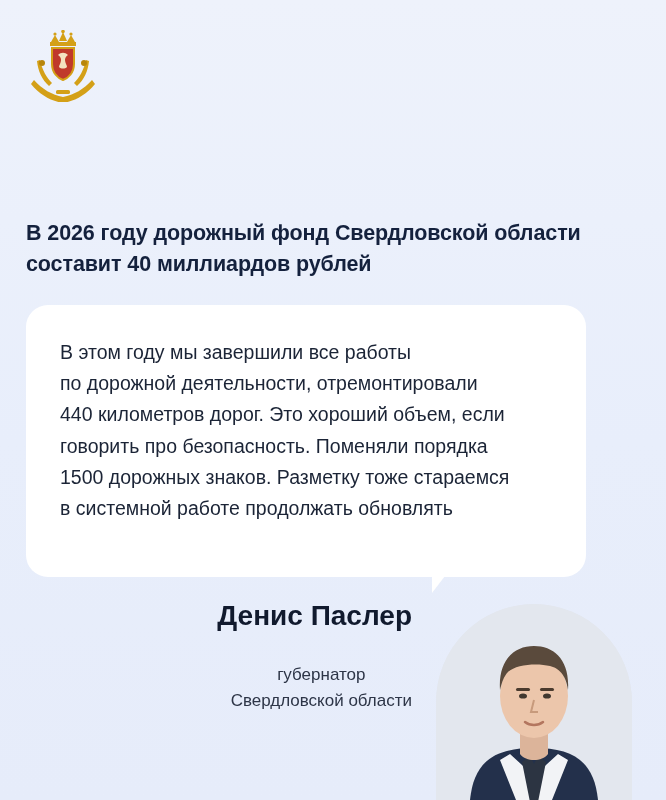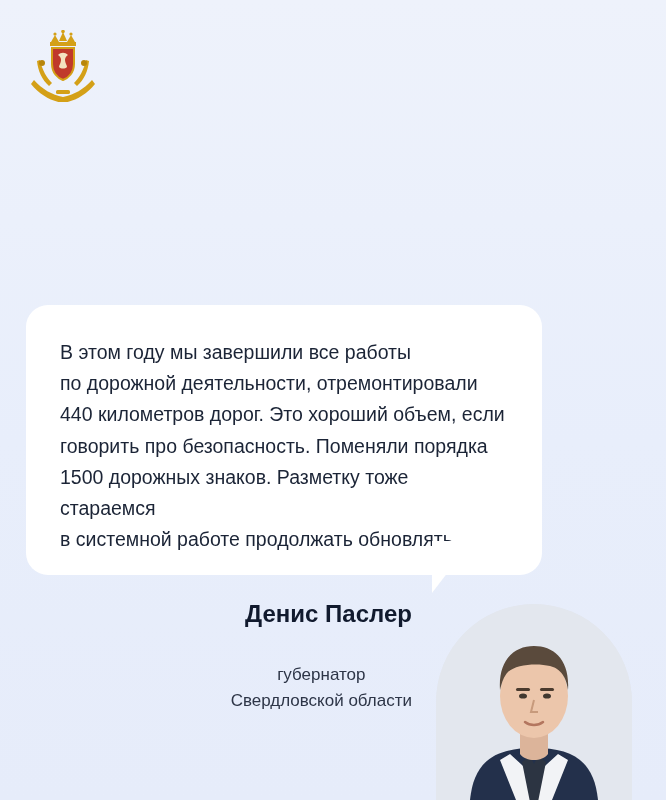--- a/index.html
+++ b/index.html
@@ -42,24 +42,24 @@
     font-weight: bold;
     color: #14213d;
     letter-spacing: -0.1px;
   }
 
   
   .bubble {
     position: absolute;
     left: 26px;
     top: 305px;
-    width: 516px;
+    width: 560px;
     background: #ffffff;
     border-radius: 22px;
-    padding: 32px 34px 20px 34px;
+    padding: 32px 34px 53px 34px;
     box-sizing: border-box;
   }
   .bubble-text {
     font-size: 19.5px;
     line-height: 1.6;
     color: #1b2436;
     white-space: pre-line;
   }
   .bubble-tail {
     position: absolute;
@@ -90,21 +90,21 @@
     border-radius: 50% 50% 0 0;
     overflow: hidden;
     background: #e2e6ee;
   }
   .portrait svg { display: block; }
 
   .speaker-name {
     position: absolute;
     right: 228px;
     top: 30px;
-    font-size: 24px;
+    font-size: 28px;
     font-weight: bold;
     color: #111a2e;
     text-align: right;
     white-space: nowrap;
   }
   .speaker-role {
     position: absolute;
     right: 228px;
     top: 92px;
     font-size: 17px;
@@ -144,20 +144,21 @@
         <path d="M8 50 c8 9 18 15 29 17 c11 -2 21 -8 29 -17 l3 4 c-9 11 -20 17 -32 19 c-12 -2 -23 -8 -32 -19 z"></path>
         <rect x="30" y="60" width="14" height="4" rx="1.6"></rect>
       </g>
       <g fill="#b8860b">
         <circle cx="16" cy="33" r="3"></circle>
         <circle cx="58" cy="33" r="3"></circle>
       </g>
     </svg>
   </div>
 
+  <div class="headline">В 2026 году дорожный фонд Свердловской области составит 40 миллиардов рублей</div>
 
   <div class="bubble">
     <div class="bubble-text">В этом году мы завершили все работы
 по дорожной деятельности, отремонтировали
 440 километров дорог. Это хороший объем, если
 говорить про безопасность. Поменяли порядка
 1500 дорожных знаков. Разметку тоже стараемся
 в системной работе продолжать обновлять</div>
   </div>
   <div class="bubble-tail"></div>

